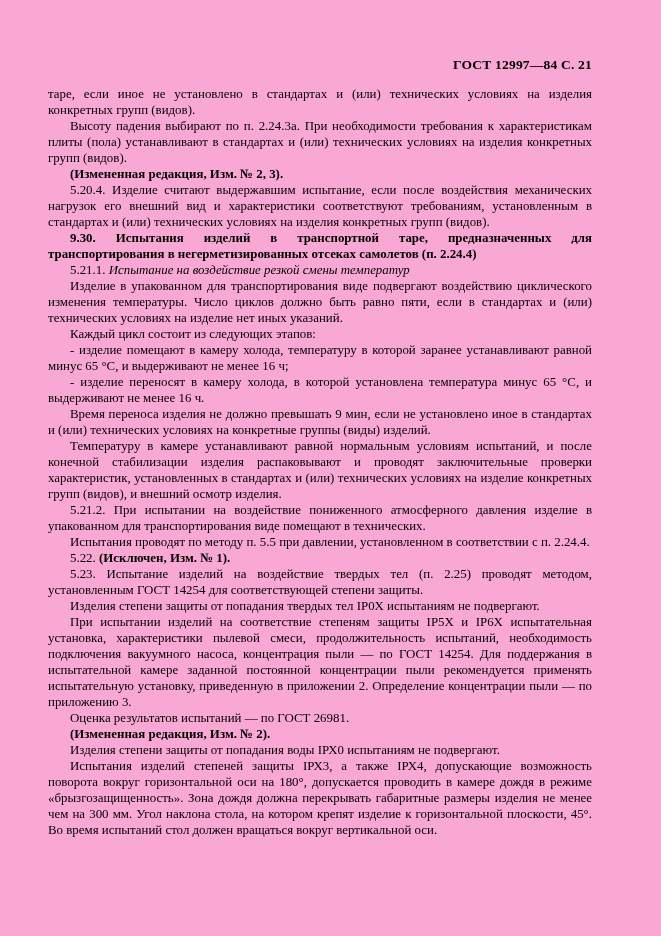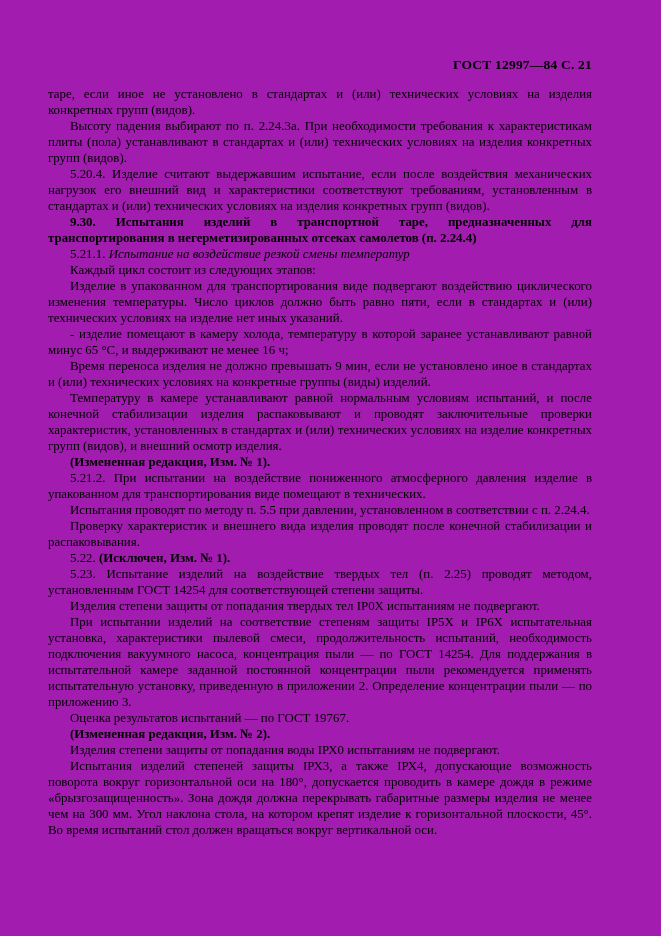--- a/index.html
+++ b/index.html
@@ -4,21 +4,21 @@
 <style>
   html, body {
     margin: 0;
     padding: 0;
     background: #ffffff;
   }
   .page {
     position: relative;
     width: 661px;
     height: 936px;
-    background: #a21caf;
+    background: #f9a8d4;
     color: #000000;
     font-family: "Liberation Serif", "DejaVu Serif", serif;
     overflow: hidden;
     box-sizing: border-box;
   }
   .page-header {
     position: absolute;
     top: 57px;
     left: 48px;
     width: 544px;
@@ -52,34 +52,34 @@
   .seg-italic { font-weight: normal; font-style: italic; }
 </style>
 </head>
 <body>
 
 <div class="page">
   <div class="page-header">ГОСТ 12997—84 С. 21</div>
   <div class="doc-body">
       <p>таре, если иное не установлено в стандартах и (или) технических условиях на изделия конкретных групп (видов).</p>
       <p class="indent">Высоту падения выбирают по п. 2.24.3а. При необходимости требования к характеристикам плиты (пола) устанавливают в стандартах и (или) технических условиях на изделия конкретных групп (видов).</p>
+      <p class="indent bold">(Измененная редакция, Изм. № 2, 3).</p>
       <p class="indent">5.20.4. Изделие считают выдержавшим испытание, если после воздействия механических нагрузок его внешний вид и характеристики соответствуют требованиям, установленным в стандартах и (или) технических условиях на изделия конкретных групп (видов).</p>
       <p class="indent bold">9.30. Испытания изделий в транспортной таре, предназначенных для транспортирования в негерметизированных отсеках самолетов (п. 2.24.4)</p>
       <p class="indent"><span class="seg-normal">5.21.1. </span><span class="seg-italic">Испытание на воздействие резкой смены температур</span></p>
+      <p class="indent">Изделие в упакованном для транспортирования виде подвергают воздействию циклического изменения температуры. Число циклов должно быть равно пяти, если в стандартах и (или) технических условиях на изделие нет иных указаний.</p>
       <p class="indent">Каждый цикл состоит из следующих этапов:</p>
-      <p class="indent">Изделие в упакованном для транспортирования виде подвергают воздействию циклического изменения температуры. Число циклов должно быть равно пяти, если в стандартах и (или) технических условиях на изделие нет иных указаний.</p>
       <p class="indent">- изделие помещают в камеру холода, температуру в которой заранее устанавливают равной минус 65 °С, и выдерживают не менее 16 ч;</p>
+      <p class="indent">- изделие переносят в камеру холода, в которой установлена температура минус 65 °С, и выдерживают не менее 16 ч.</p>
       <p class="indent">Время переноса изделия не должно превышать 9 мин, если не установлено иное в стандартах и (или) технических условиях на конкретные группы (виды) изделий.</p>
       <p class="indent">Температуру в камере устанавливают равной нормальным условиям испытаний, и после конечной стабилизации изделия распаковывают и проводят заключительные проверки характеристик, установленных в стандартах и (или) технических условиях на изделие конкретных групп (видов), и внешний осмотр изделия.</p>
-      <p class="indent bold">(Измененная редакция, Изм. № 1).</p>
       <p class="indent">5.21.2. При испытании на воздействие пониженного атмосферного давления изделие в упакованном для транспортирования виде помещают в технических.</p>
       <p class="indent">Испытания проводят по методу п. 5.5 при давлении, установленном в соответствии с п. 2.24.4.</p>
-      <p class="indent">Проверку характеристик и внешнего вида изделия проводят после конечной стабилизации и распаковывания.</p>
       <p class="indent"><span class="seg-normal">5.22. </span><span class="seg-bold">(Исключен, Изм. № 1).</span></p>
       <p class="indent">5.23. Испытание изделий на воздействие твердых тел (п. 2.25) проводят методом, установленным ГОСТ 14254 для соответствующей степени защиты.</p>
       <p class="indent">Изделия степени защиты от попадания твердых тел IР0Х испытаниям не подвергают.</p>
       <p class="indent">При испытании изделий на соответствие степеням защиты IР5Х и IР6Х испытательная установка, характеристики пылевой смеси, продолжительность испытаний, необходимость подключения вакуумного насоса, концентрация пыли — по ГОСТ 14254. Для поддержания в испытательной камере заданной постоянной концентрации пыли рекомендуется применять испытательную установку, приведенную в приложении 2. Определение концентрации пыли — по приложению 3.</p>
-      <p class="indent">Оценка результатов испытаний — по ГОСТ 19767.</p>
+      <p class="indent">Оценка результатов испытаний — по ГОСТ 26981.</p>
       <p class="indent bold">(Измененная редакция, Изм. № 2).</p>
       <p class="indent">Изделия степени защиты от попадания воды IРХ0 испытаниям не подвергают.</p>
       <p class="indent">Испытания изделий степеней защиты IРХ3, а также IРХ4, допускающие возможность поворота вокруг горизонтальной оси на 180°, допускается проводить в камере дождя в режиме «брызгозащищенность». Зона дождя должна перекрывать габаритные размеры изделия не менее чем на 300 мм. Угол наклона стола, на котором крепят изделие к горизонтальной плоскости, 45°. Во время испытаний стол должен вращаться вокруг вертикальной оси.</p>
     </div>
 </div>
 
 </body></html>

